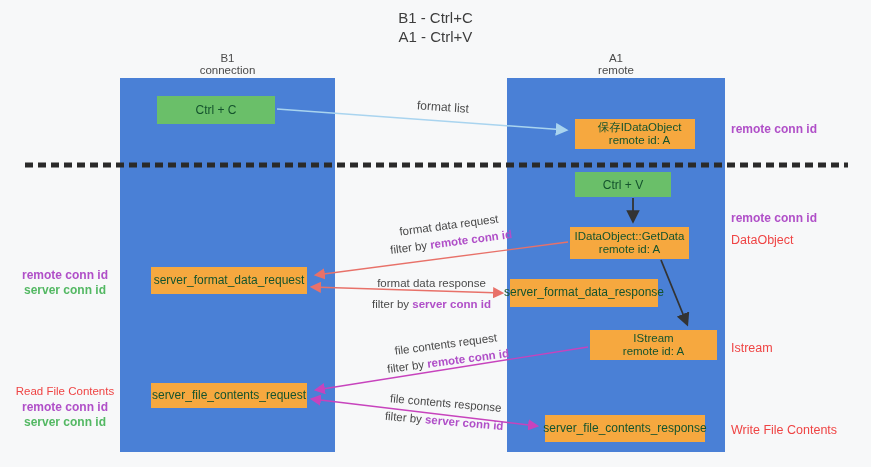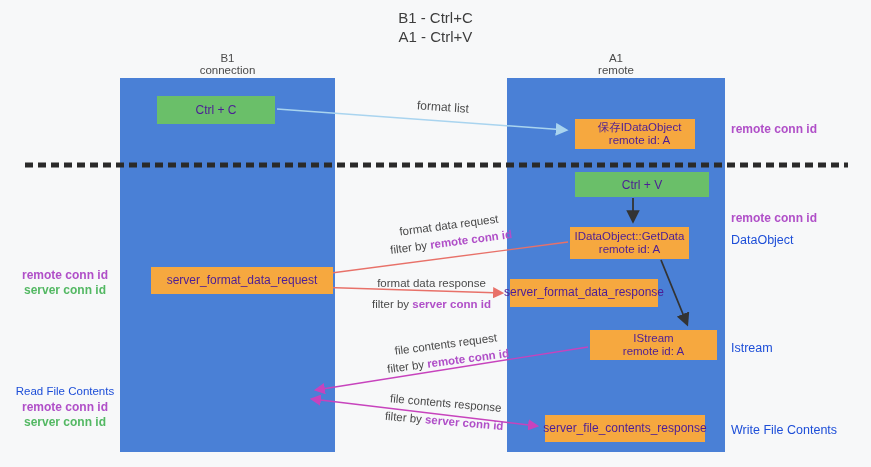--- a/index.html
+++ b/index.html
@@ -9,28 +9,28 @@
          font-size:15px;line-height:19px;color:#3d3d3d;}
 
   .lane-header{position:absolute;text-align:center;font-size:11.5px;line-height:12px;color:#4a4a4a;}
   .lane{position:absolute;top:78px;height:374px;background:#4a80d6;}
   #lane-b1{left:120px;width:215px;}
   #lane-a1{left:507px;width:218px;}
 
   svg.overlay{position:absolute;left:0;top:0;pointer-events:none;}
 
   .node{position:absolute;display:flex;flex-direction:column;align-items:center;
-        justify-content:center;color:#4c1d95;text-align:left;box-sizing:border-box;}
+        justify-content:center;color:#14532d;text-align:left;box-sizing:border-box;}
   .node.green{background:#6abf69;font-size:12px;}
   .node.orange{background:#f6a83f;font-size:11.5px;line-height:13.5px;}
 
   .edge-label{position:absolute;text-align:center;color:#4a4a4a;font-size:11.5px;}
   .edge-label .key{font-weight:bold;color:#b04fc8;}
 
-  .margin-label{position:absolute;font-size:12px;color:#1d4ed8;white-space:nowrap;}
+  .margin-label{position:absolute;font-size:12px;color:#ef4444;white-space:nowrap;}
   .margin-label.purple{color:#b04fc8;font-weight:bold;}
   .margin-label.greenlbl{color:#53b863;font-weight:bold;}
   .left-col{left:10px;width:110px;text-align:center;}
 </style>
 </head>
 <body>
 
 <div id="stage">
 
   <div class="title">
@@ -85,42 +85,45 @@
 
   <div class="node green" style="left:157px;top:96px;width:118px;height:28px;">
     <span>Ctrl + C</span>
   </div>
 
   <div class="node orange" style="left:575px;top:119px;width:120px;height:30px;padding-left:9px;">
     <span>保存IDataObject</span>
     <span>remote id: A</span>
   </div>
 
-  <div class="node green" style="left:575px;top:172px;width:134px;height:25px;">
+  <div class="node green" style="left:575px;top:172px;width:96px;height:25px;">
     <span>Ctrl + V</span>
   </div>
 
   <div class="node orange" style="left:570px;top:227px;width:119px;height:32px;">
     <span>IDataObject::GetData</span>
     <span>remote id: A</span>
   </div>
 
-  <div class="node orange" style="left:151px;top:267px;width:182px;height:27px;font-size:12px;">
+  <div class="node orange" style="left:151px;top:267px;width:156px;height:27px;font-size:12px;">
     <span>server_format_data_request</span>
   </div>
 
   <div class="node orange" style="left:510px;top:279px;width:148px;height:28px;font-size:12px;">
     <span>server_format_data_response</span>
   </div>
 
   <div class="node orange" style="left:590px;top:330px;width:127px;height:30px;">
     <span>IStream</span>
     <span>remote id: A</span>
   </div>
 
+  <div class="node orange" style="left:151px;top:383px;width:156px;height:25px;font-size:12px;">
+    <span>server_file_contents_request</span>
+  </div>
 
   <div class="node orange" style="left:545px;top:415px;width:160px;height:27px;font-size:12px;">
     <span>server_file_contents_response</span>
   </div>
 
   <div class="edge-label" style="left:383px;top:100px;width:120px;transform:rotate(4deg);font-size:12px;">format list</div>
 
   <div class="edge-label" style="left:380px;top:217px;width:140px;transform:rotate(-7.5deg);line-height:17px;">
     <div>format data request</div>
     <div><span>filter by </span><span class="key">remote conn id</span></div>

